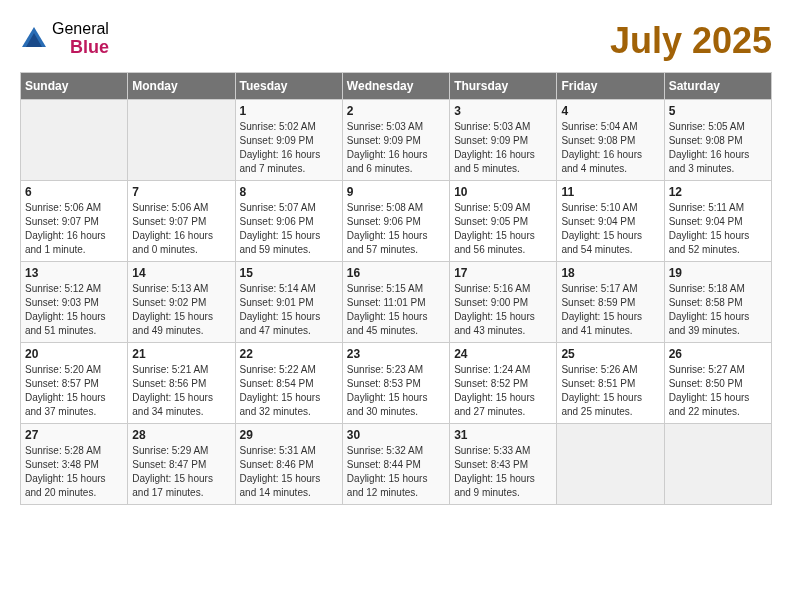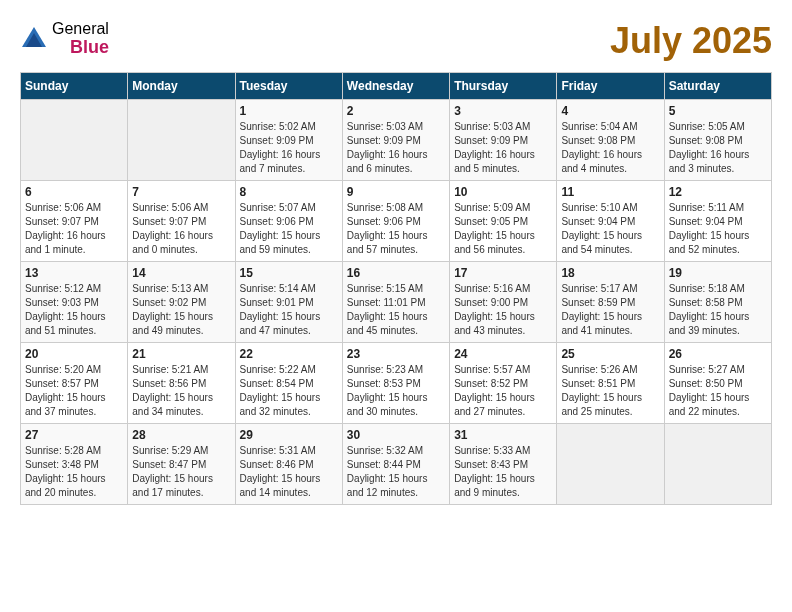--- a/index.html
+++ b/index.html
@@ -47,21 +47,21 @@
     .location {
       font-size: 15px;
       color: #333;
     }
     .calendar {
       width: 100%;
       border-collapse: collapse;
       font-size: 11px;
     }
     .calendar thead tr th {
-      background-color: #0c4a6e;
+      background-color: #737373;
       color: #fff;
       padding: 6px 4px;
       text-align: left;
       font-size: 12px;
       border: 1px solid #ccc;
     }
     .calendar tbody tr td {
       border: 1px solid #ccc;
       vertical-align: top;
       padding: 4px;
@@ -287,21 +287,21 @@
         </td>
         <td>
           <div class="day-number">23</div>
           <div class="day-info">Sunrise: 5:23 AM
 Sunset: 8:53 PM
 Daylight: 15 hours
 and 30 minutes.</div>
         </td>
         <td>
           <div class="day-number">24</div>
-          <div class="day-info">Sunrise: 5:57 AM
+          <div class="day-info">Sunrise: 1:24 AM
 Sunset: 8:52 PM
 Daylight: 15 hours
 and 27 minutes.</div>
         </td>
         <td>
           <div class="day-number">25</div>
           <div class="day-info">Sunrise: 5:26 AM
 Sunset: 8:51 PM
 Daylight: 15 hours
 and 25 minutes.</div>

